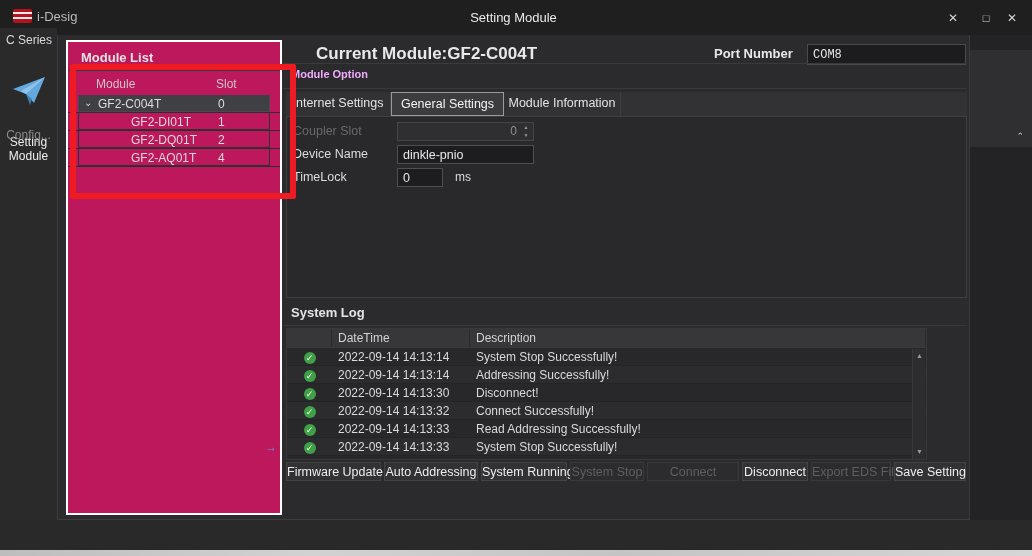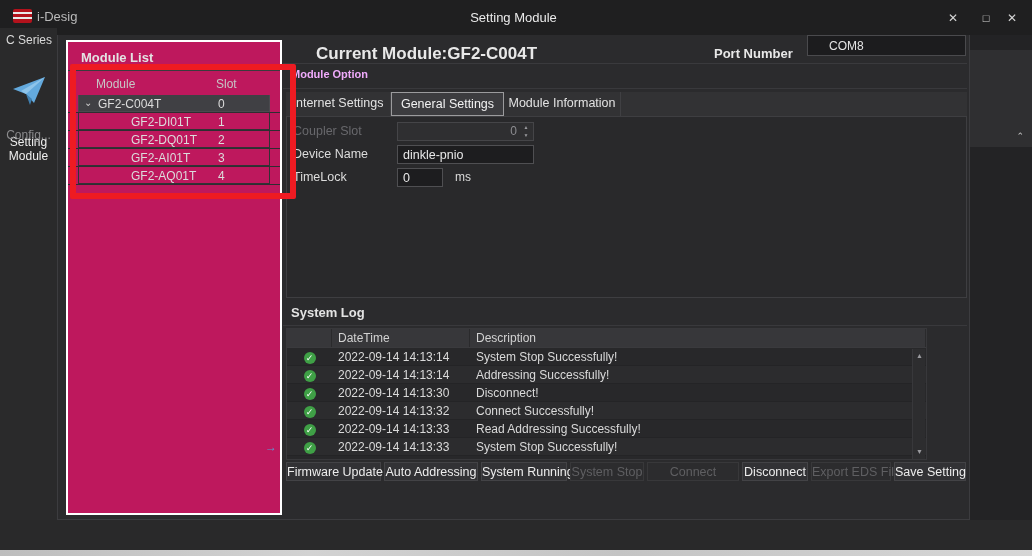--- a/index.html
+++ b/index.html
@@ -45,21 +45,21 @@
   .ml-row.selected .cellbox { background:#404044; border-color:#4a4a4e; }
   .ml-caret { position:absolute; left:16px; top:-1px; font-size:10px; color:#cfcfcf; }
   .ml-name { position:absolute; left:30px; top:0; }
   .ml-row.lvl1 .ml-name { left:55px;margin-left:8px; }
   .ml-slot { position:absolute; left:150px; top:0; }
   
   .annotation-rect { position:absolute; left:70px; top:64px; width:226px; height:135px; border:6px solid #ee1b22; border-radius:2px; pointer-events:none; z-index:50; }
   
   .current-module { position:absolute; left:230px; top:9px; font-size:17px; font-weight:bold; color:#e8e8e8;margin-left:28px; }
   .port-label { position:absolute; left:656px; top:11px; font-size:13px; font-weight:bold; color:#e8e8e8; }
-  .port-input { position:absolute; left:749px; top:0; width:159px; height:21px; background:#1c1c1e; border:1px solid #4a4a4d; color:#e4e4e4; font-size:12px; padding:0 21px; font-family:Liberation Sans, sans-serif; }
+  .port-input { position:absolute; left:749px; top:9px; width:159px; height:21px; background:#1c1c1e; border:1px solid #4a4a4d; color:#e4e4e4; font-size:12px; padding:0 5px; font-family:Liberation Mono, monospace; }
   .hdr-sep { position:absolute; left:225px; top:28px; width:684px; height:1px; background:#3a3a3d; }
   
   .mo-title { position:absolute; left:233px; top:33px; font-size:11px; font-weight:bold; color:#f0abfc; }
   .mo-titlesep { position:absolute; left:225px; top:53px; width:684px; height:1px; background:#39393c; }
   .tabs { position:absolute; left:228px; top:57px; width:681px; height:24px; background:#323234; display:flex; }
   .tab { height:24px; line-height:23px; text-align:center; color:#e2e2e2; font-size:12.5px; border-right:1px solid #404043; cursor:pointer; }
   .tab.active { background:#3c3c3f; border:1px solid #9b9b9d; color:#f2f2f2; }
   .tab-content { position:absolute; left:228px; top:81px; width:681px; height:182px; background:#29292b; border:1px solid #3e3e41; }
   .field-row { position:absolute; left:6px; height:19px; line-height:19px; }
   .f-label { position:absolute; left:0; width:100px; color:#dcdcdc; font-size:12.5px; }
@@ -153,25 +153,20 @@
           <span class="ml-name">GF2-DI01T</span>
           <span class="ml-slot">1</span>
         </div>
         <div class="ml-row lvl1">
           <span class="cellbox"></span>
           <span class="ml-name">GF2-DQ01T</span>
           <span class="ml-slot">2</span>
         </div>
         <div class="ml-row lvl1">
           <span class="cellbox"></span>
-          <span class="ml-name">GF2-AI01T</span>
-          <span class="ml-slot">3</span>
-        </div>
-        <div class="ml-row lvl1">
-          <span class="cellbox"></span>
           <span class="ml-name">GF2-AQ01T</span>
           <span class="ml-slot">4</span>
         </div>
       </div>
     </div>
 
     <div class="current-module">Current Module:GF2-C004T</div>
     <div class="port-label">Port Number</div>
     <input class="port-input" value="COM8" style="">
     <div class="hdr-sep"></div>

